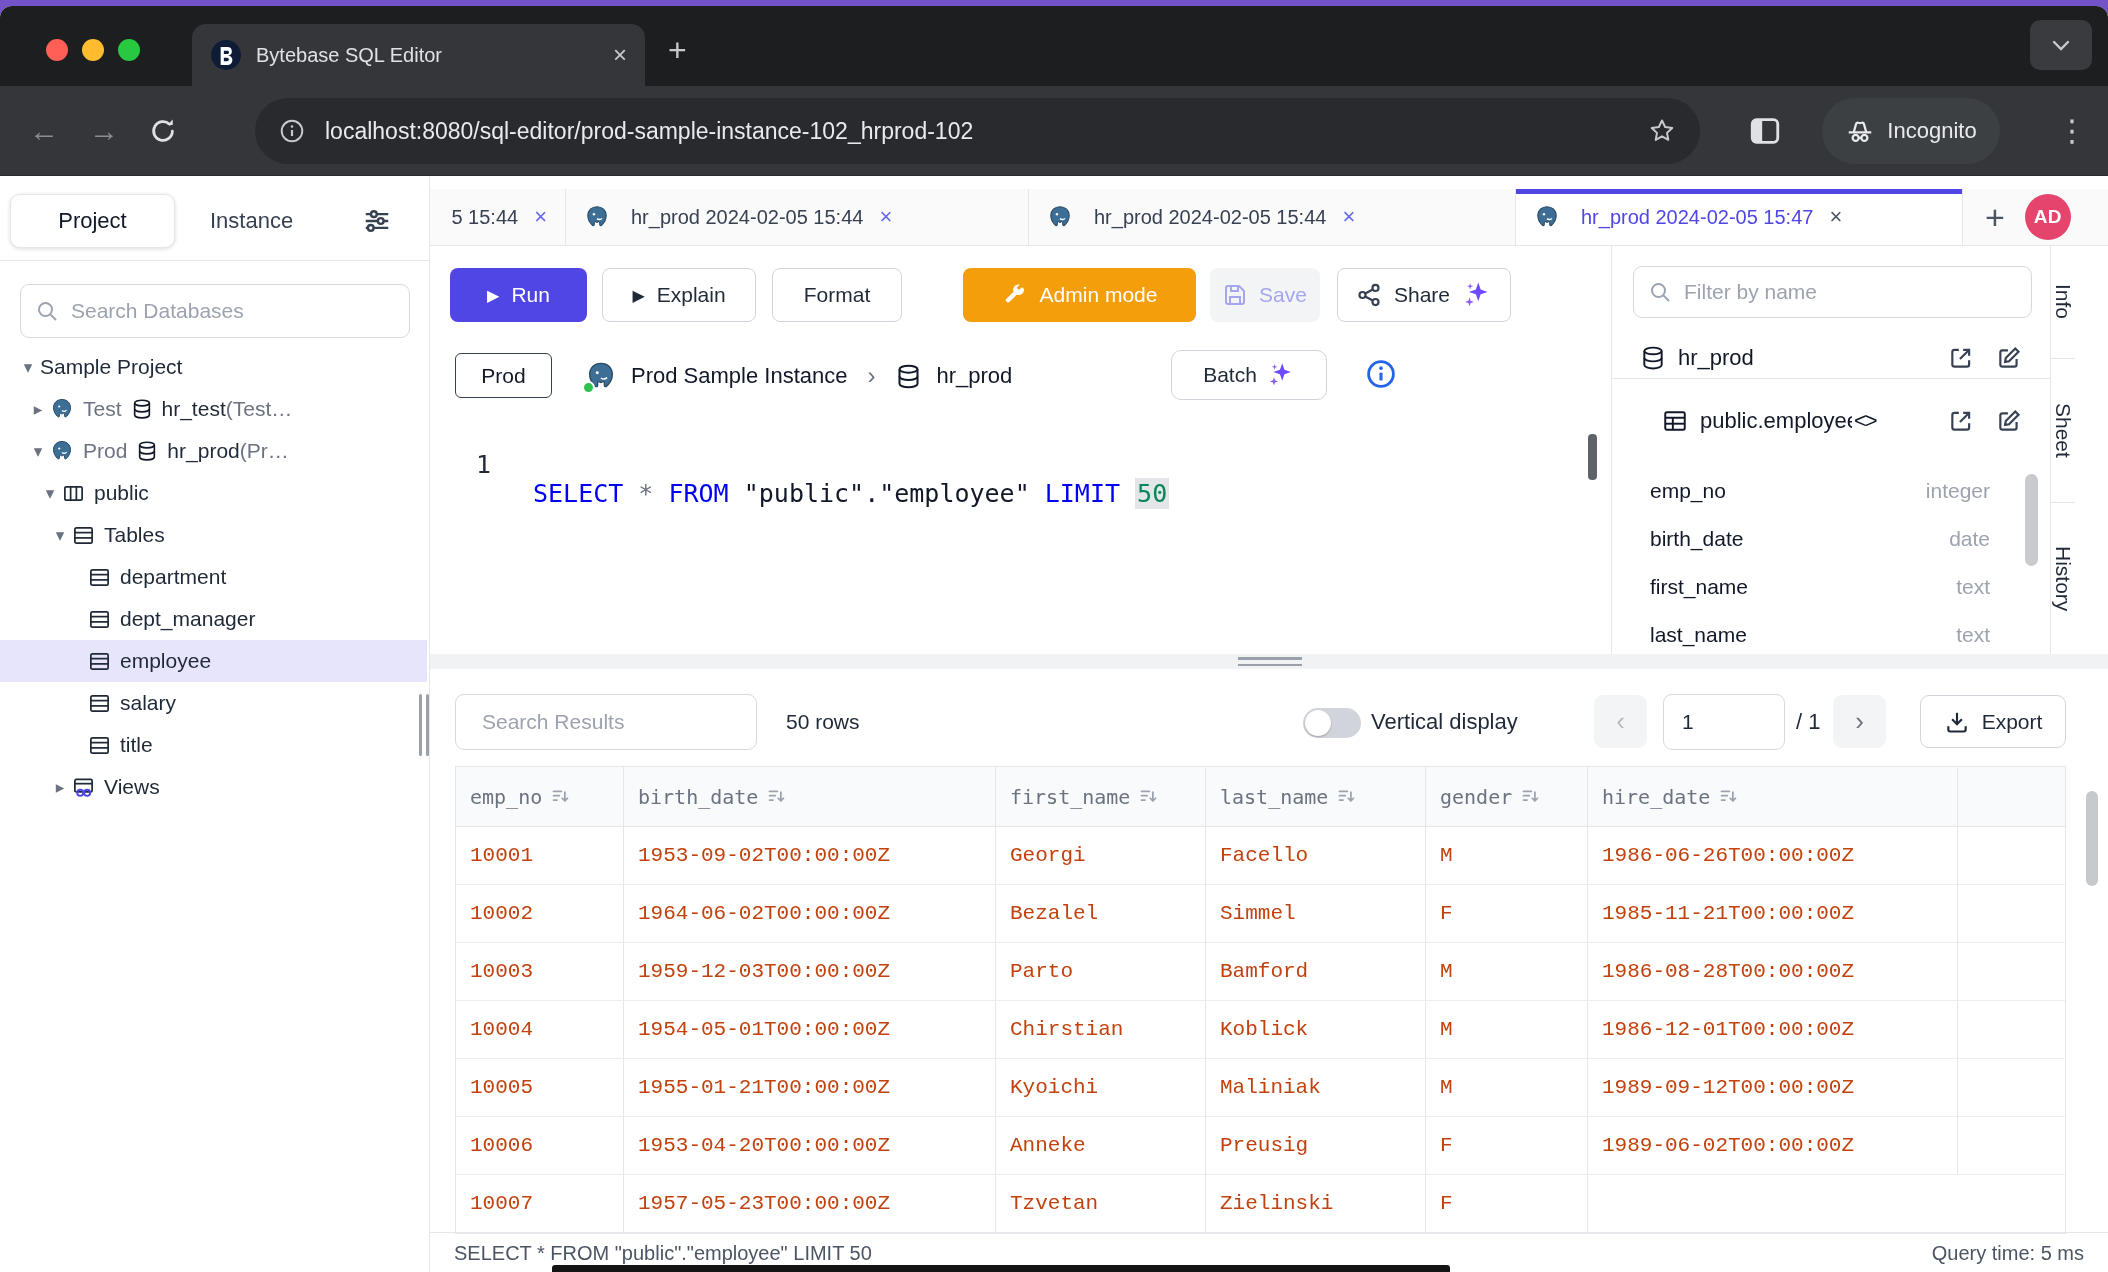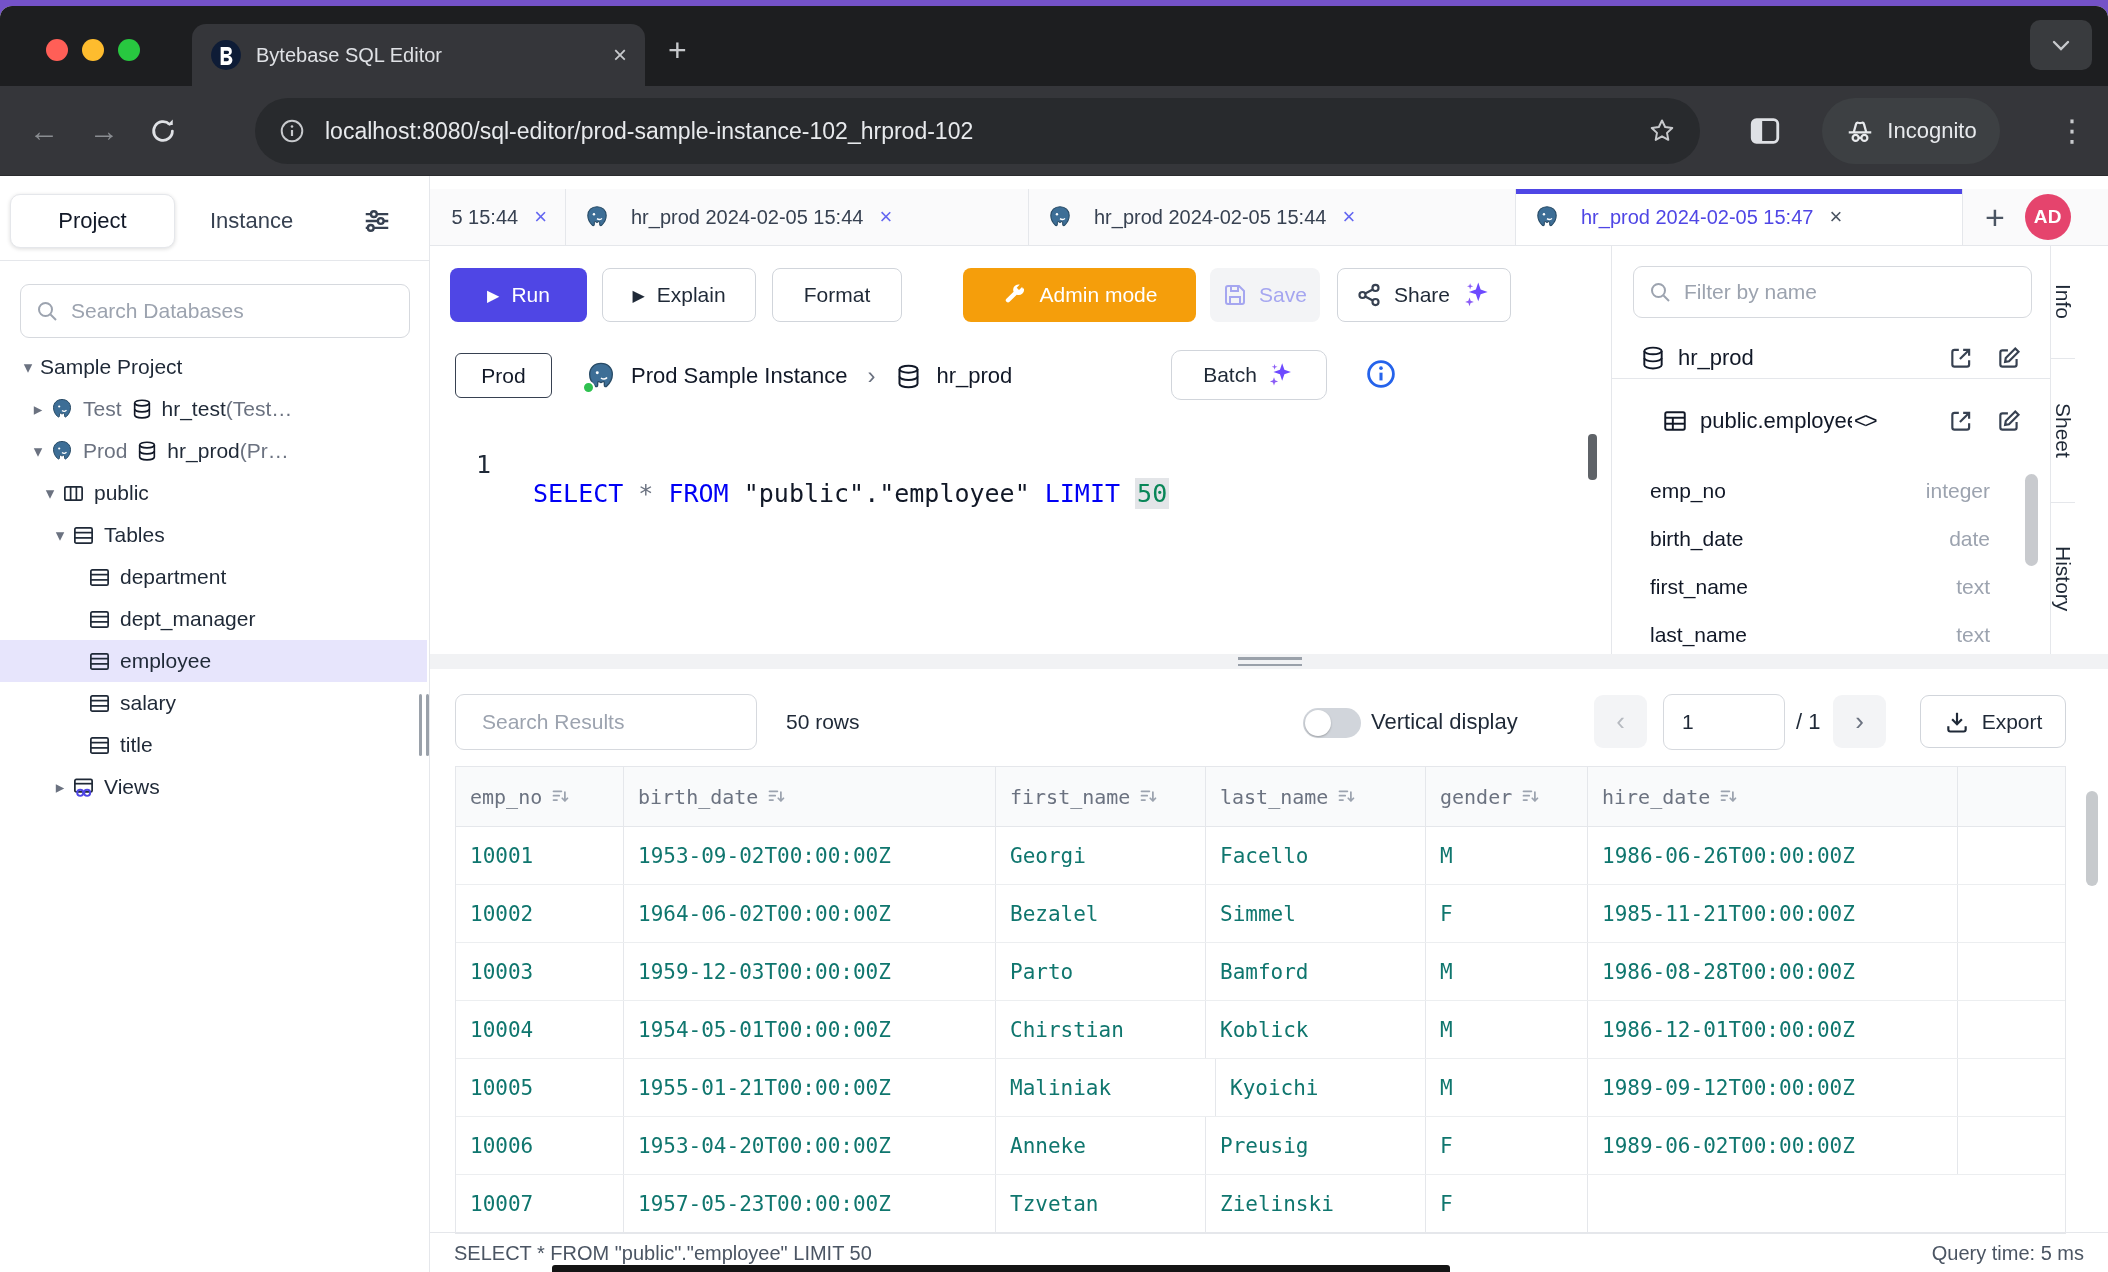--- a/index.html
+++ b/index.html
@@ -136,21 +136,21 @@
   .pg-total { position:absolute; left:1366px; top:25px; height:56px; display:flex; align-items:center; font-size:22px; color:#1f2937; }
   .btn-export { position:absolute; left:1490px; top:26px; width:146px; height:53px; border:1px solid #d1d5db; border-radius:9px;
     background:#fff; display:flex; align-items:center; justify-content:center; gap:12px; font-size:21px; color:#1f2937; }
 
   #res-table { position:absolute; left:25px; top:97px; border:1px solid #e5e7eb; font-family:"DejaVu Sans Mono", monospace; }
   .rt-row { display:flex; }
   .rt-cell { border-left:1px solid #e5e7eb; overflow:hidden; white-space:nowrap; padding-left:14px; display:flex; align-items:center; gap:8px; }
   .rt-cell:first-child { border-left:0; }
   .rt-head .rt-cell { height:60px; background:#f9fafb; color:#6b7280; font-size:20px; border-bottom:1px solid #e5e7eb; }
   .rt-body .rt-row { border-bottom:1px solid #eceef0; }
-  .rt-body .rt-cell { height:57px; font-size:21px; color:#0f766e; }
+  .rt-body .rt-cell { height:57px; font-size:21px; color:#c2410c;font-family:Liberation Mono, monospace; }
   .res-scroll { position:absolute; right:10px; top:122px; width:12px; height:95px; background:#c7cacd; border-radius:6px; }
 
   .statusbar { position:absolute; left:0; right:0; top:563px; height:42px; border-top:1px solid #e5e7eb;
     display:flex; align-items:center; justify-content:space-between; padding:0 24px; font-size:20px; color:#4b5563; }
   .dock { position:absolute; left:552px; bottom:0; width:898px; height:7px; background:#141414; border-radius:3px 3px 0 0; }
 </style>
 </head>
 <body>
 
 <div class="window">
@@ -793,22 +793,22 @@
               <div class="rt-cell" style="width: 372px;">1954-05-01T00:00:00Z</div>
               <div class="rt-cell" style="width: 210px;">Chirstian</div>
               <div class="rt-cell" style="width: 220px;">Koblick</div>
               <div class="rt-cell" style="width: 162px;">M</div>
               <div class="rt-cell" style="width: 370px;">1986-12-01T00:00:00Z</div>
               <div class="rt-cell" style="width: 108px;"></div>
             </div>
             <div class="rt-row">
               <div class="rt-cell" style="width: 167px;">10005</div>
               <div class="rt-cell" style="width: 372px;">1955-01-21T00:00:00Z</div>
+              <div class="rt-cell" style="width: 210px;">Kyoichi</div>
               <div class="rt-cell" style="width: 220px;">Maliniak</div>
-              <div class="rt-cell" style="width: 210px;">Kyoichi</div>
               <div class="rt-cell" style="width: 162px;">M</div>
               <div class="rt-cell" style="width: 370px;">1989-09-12T00:00:00Z</div>
               <div class="rt-cell" style="width: 108px;"></div>
             </div>
             <div class="rt-row">
               <div class="rt-cell" style="width: 167px;">10006</div>
               <div class="rt-cell" style="width: 372px;">1953-04-20T00:00:00Z</div>
               <div class="rt-cell" style="width: 210px;">Anneke</div>
               <div class="rt-cell" style="width: 220px;">Preusig</div>
               <div class="rt-cell" style="width: 162px;">F</div>

